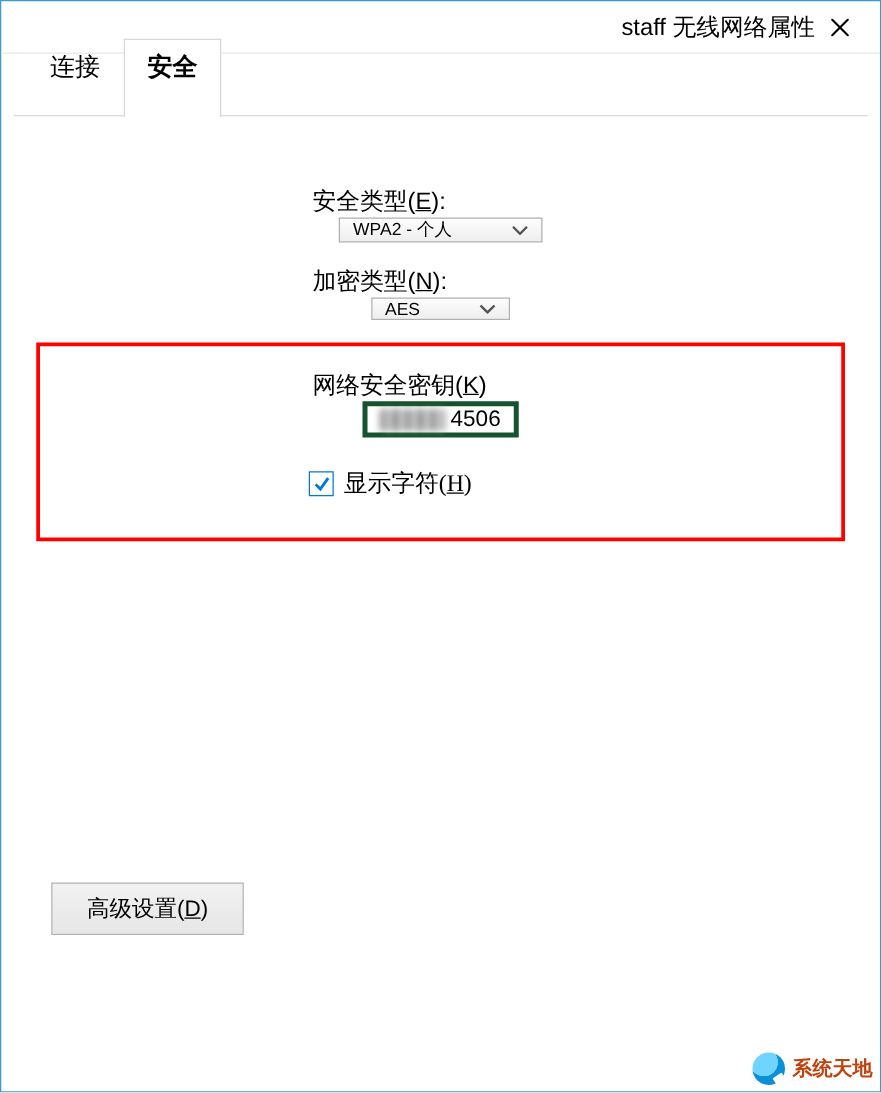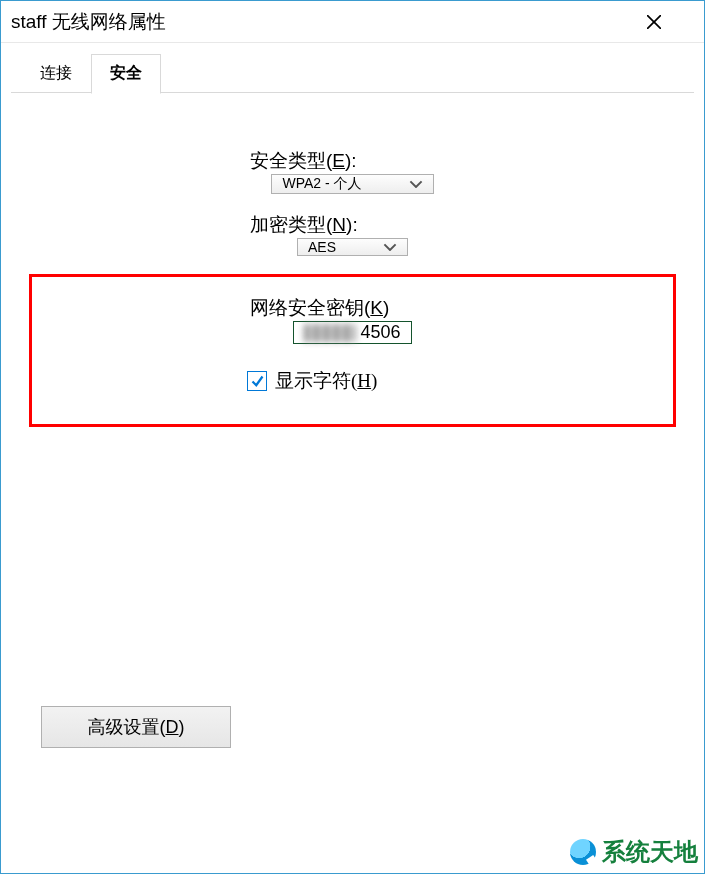--- a/index.html
+++ b/index.html
@@ -14,22 +14,23 @@
     width: 705px; height: 874px;
     border: 1px solid #3a9bcf;
     position: relative;
     background: #fff;
     overflow: hidden;
   }
   .titlebar {
     height: 42px;
     display: flex;
     align-items: center;
-    padding: 0 30px 0 10px;
+    padding: 0 12px 0 10px;
     border-bottom: 1px solid #e8e8e8;
+    text-align: right;
   }
   .titlebar .title {
     flex: 1;
     font-size: 19px;
   }
   .titlebar .close {
     width: 40px; height: 40px;
     display: flex; align-items: center; justify-content: center;
   }
   .titlebar .close svg { width: 14px; height: 14px; }
@@ -43,22 +44,22 @@
     margin-top: 10px;
   }
   .tabstrip::after {
     content: "";
     position: absolute;
     left: 10px; right: 10px; bottom: 0;
     border-bottom: 1px solid #d9d9d9;
     z-index: 0;
   }
   .tab {
-    padding: 8px 18px 9px 18px;
-    font-size: 16px;
+    padding: 8px 18px 26px 18px;
+    font-size: 20px;
     border: 1px solid transparent;
     border-bottom: none;
     position: relative;
     z-index: 1;
   }
   .tab.inactive { color: #000; }
   .tab.active {
     border: 1px solid #d9d9d9;
     border-bottom: 1px solid #fff;
     background: #fff;
@@ -101,21 +102,21 @@
 
   .highlight-box {
     border: 3px solid #ff0000;
     padding: 18px 10px 30px 10px;
     margin-left: -12px; margin-right: -12px;
   }
 
   .text-input {
     flex: 1;
     height: 36px;
-    border: 1px solid #14532d;
+    border: 4px solid #14532d;
     padding: 0 10px;
     font-size: 18px;
     display: flex;
     align-items: center;
   }
   .password-mask {
     display: inline-block;
     width: 52px; height: 18px;
     filter: blur(3px);
     background: repeating-linear-gradient(90deg,#555 0 5px,#bbb 5px 10px);
@@ -138,33 +139,33 @@
     width: 20px; height: 20px;
     border: 1px solid #0078d7;
     display: flex; align-items: center; justify-content: center;
     color: #0078d7;
   }
   .checkbox svg { width: 15px; height: 15px; }
 
   .adv-button {
     position: absolute;
     left: 40px; bottom: 125px;
-    width: 190px; height: 42px;
+    width: 154px; height: 42px;
     border: 1px solid #b0b0b0;
     background: linear-gradient(#f2f2f2,#e6e6e6);
     display: flex; align-items: center; justify-content: center;
     font-size: 18px;
   }
 
   .watermark {
     position: absolute;
     right: 6px; bottom: 5px;
     display: flex; align-items: center;
-    font-size: 24px; font-weight: bold;
-    color: #15803d;
+    font-size: 16px; font-weight: bold;
+    color: #c2410c;
   }
   .watermark .logo {
     width: 26px; height: 26px;
     border-radius: 50%;
     background: radial-gradient(circle at 35% 30%, #6fd4ff 0 45%, #0a90d6 46% 100%);
     margin-right: 6px;
     position: relative;
   }
   .watermark .logo::after{
     content:"";

